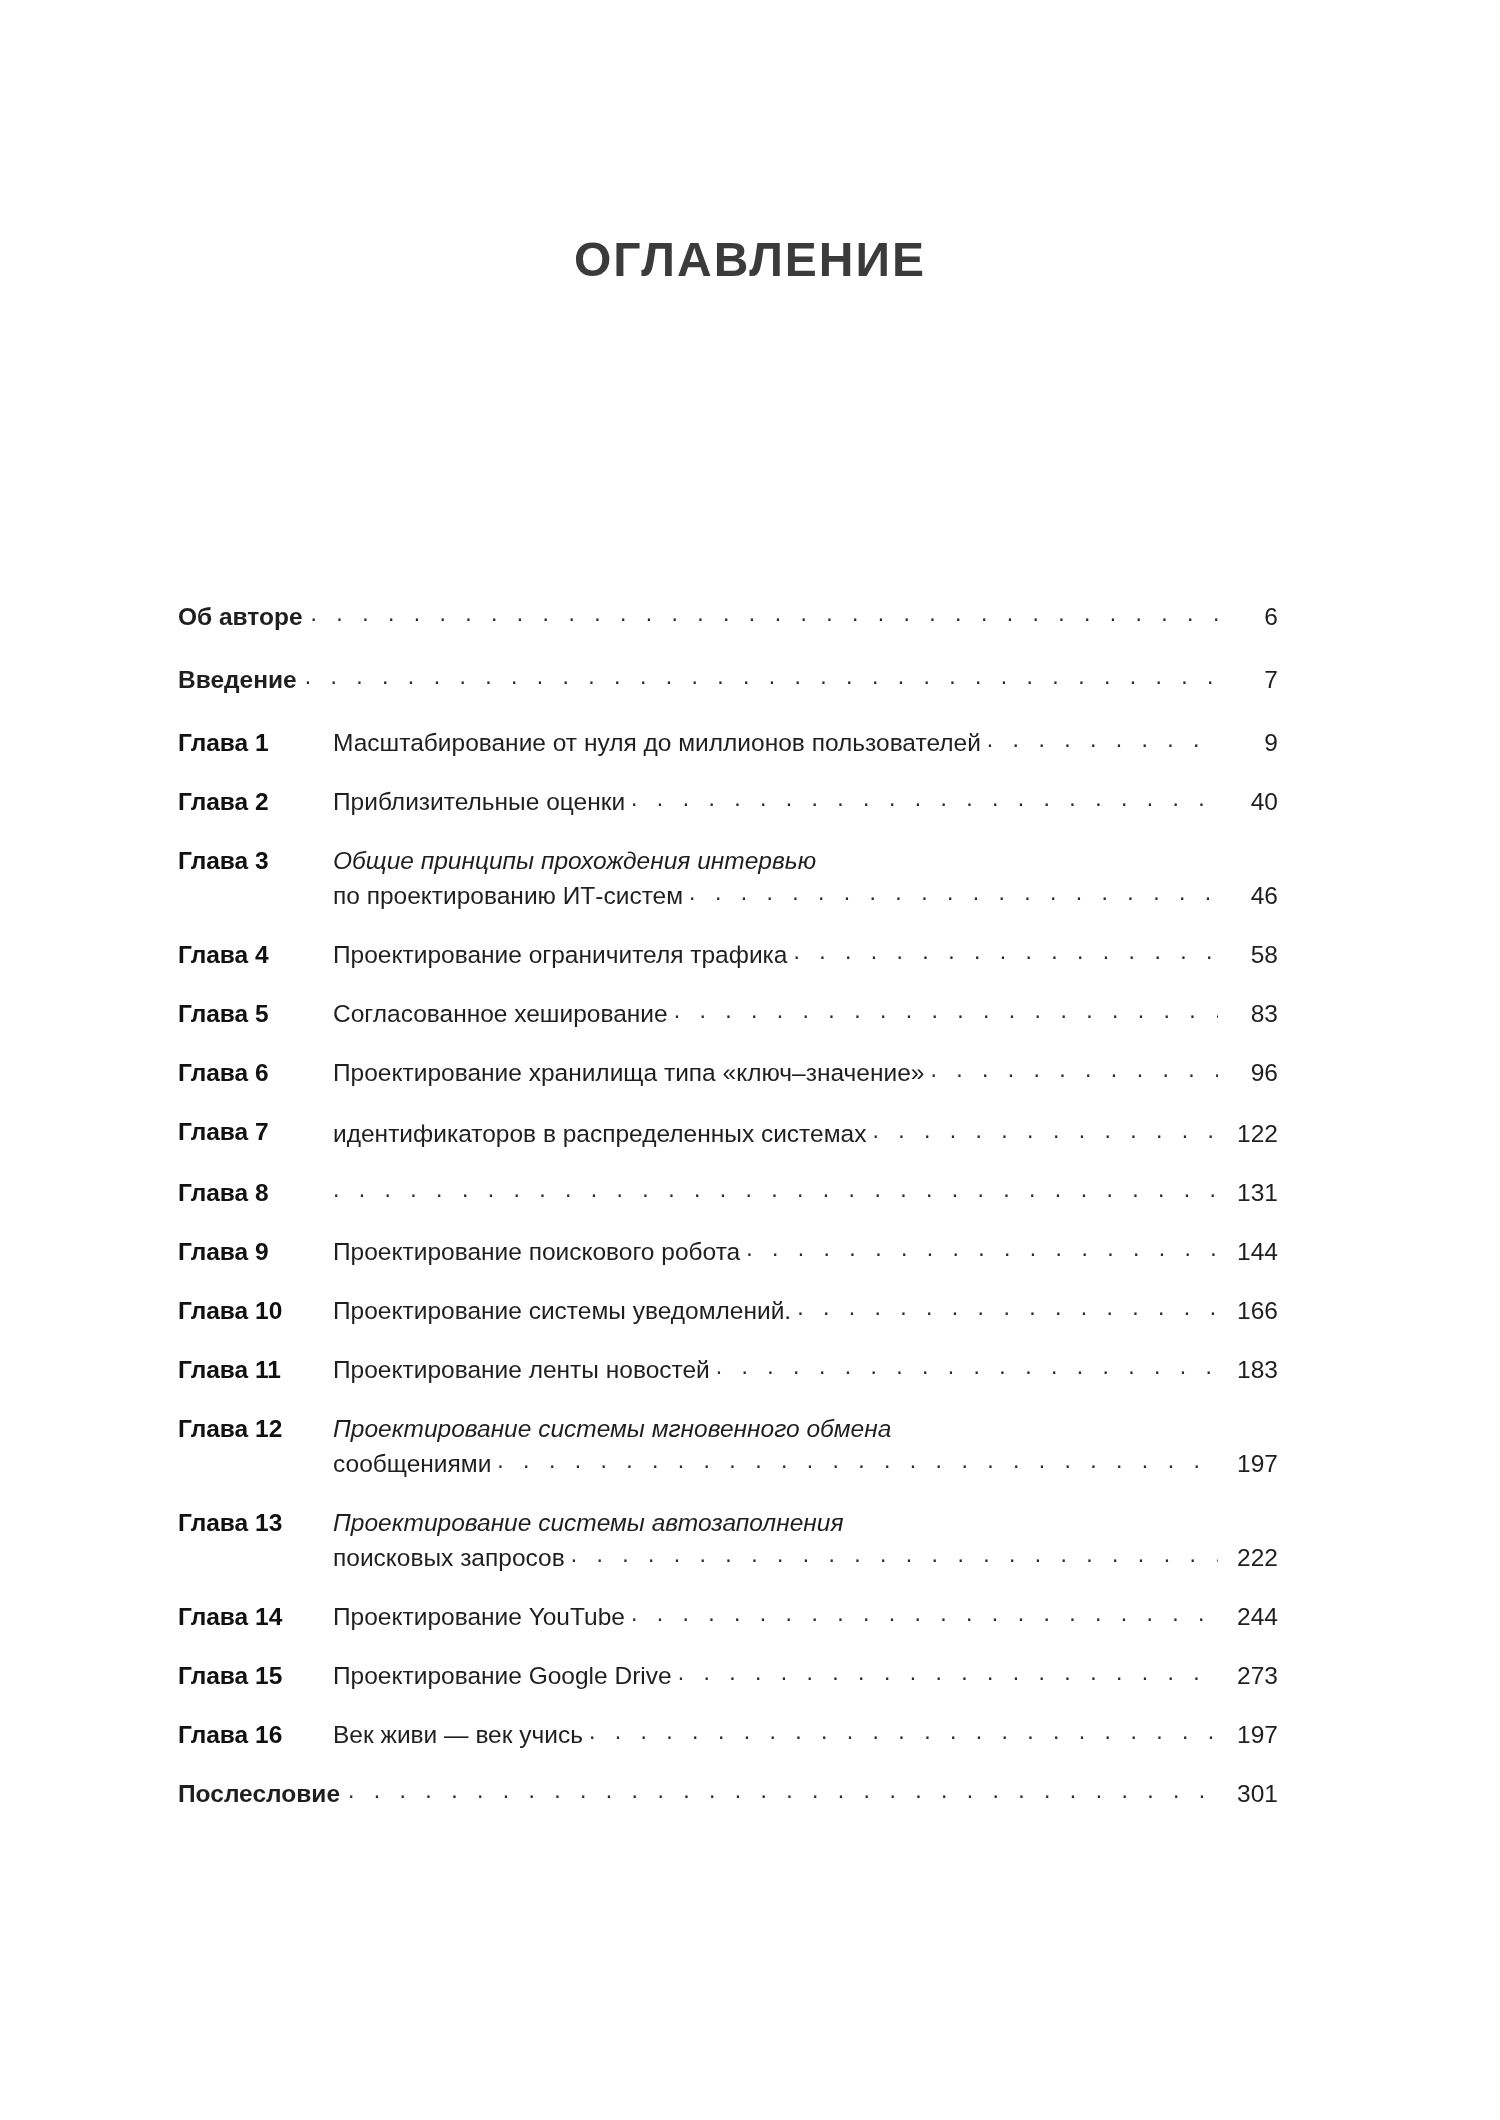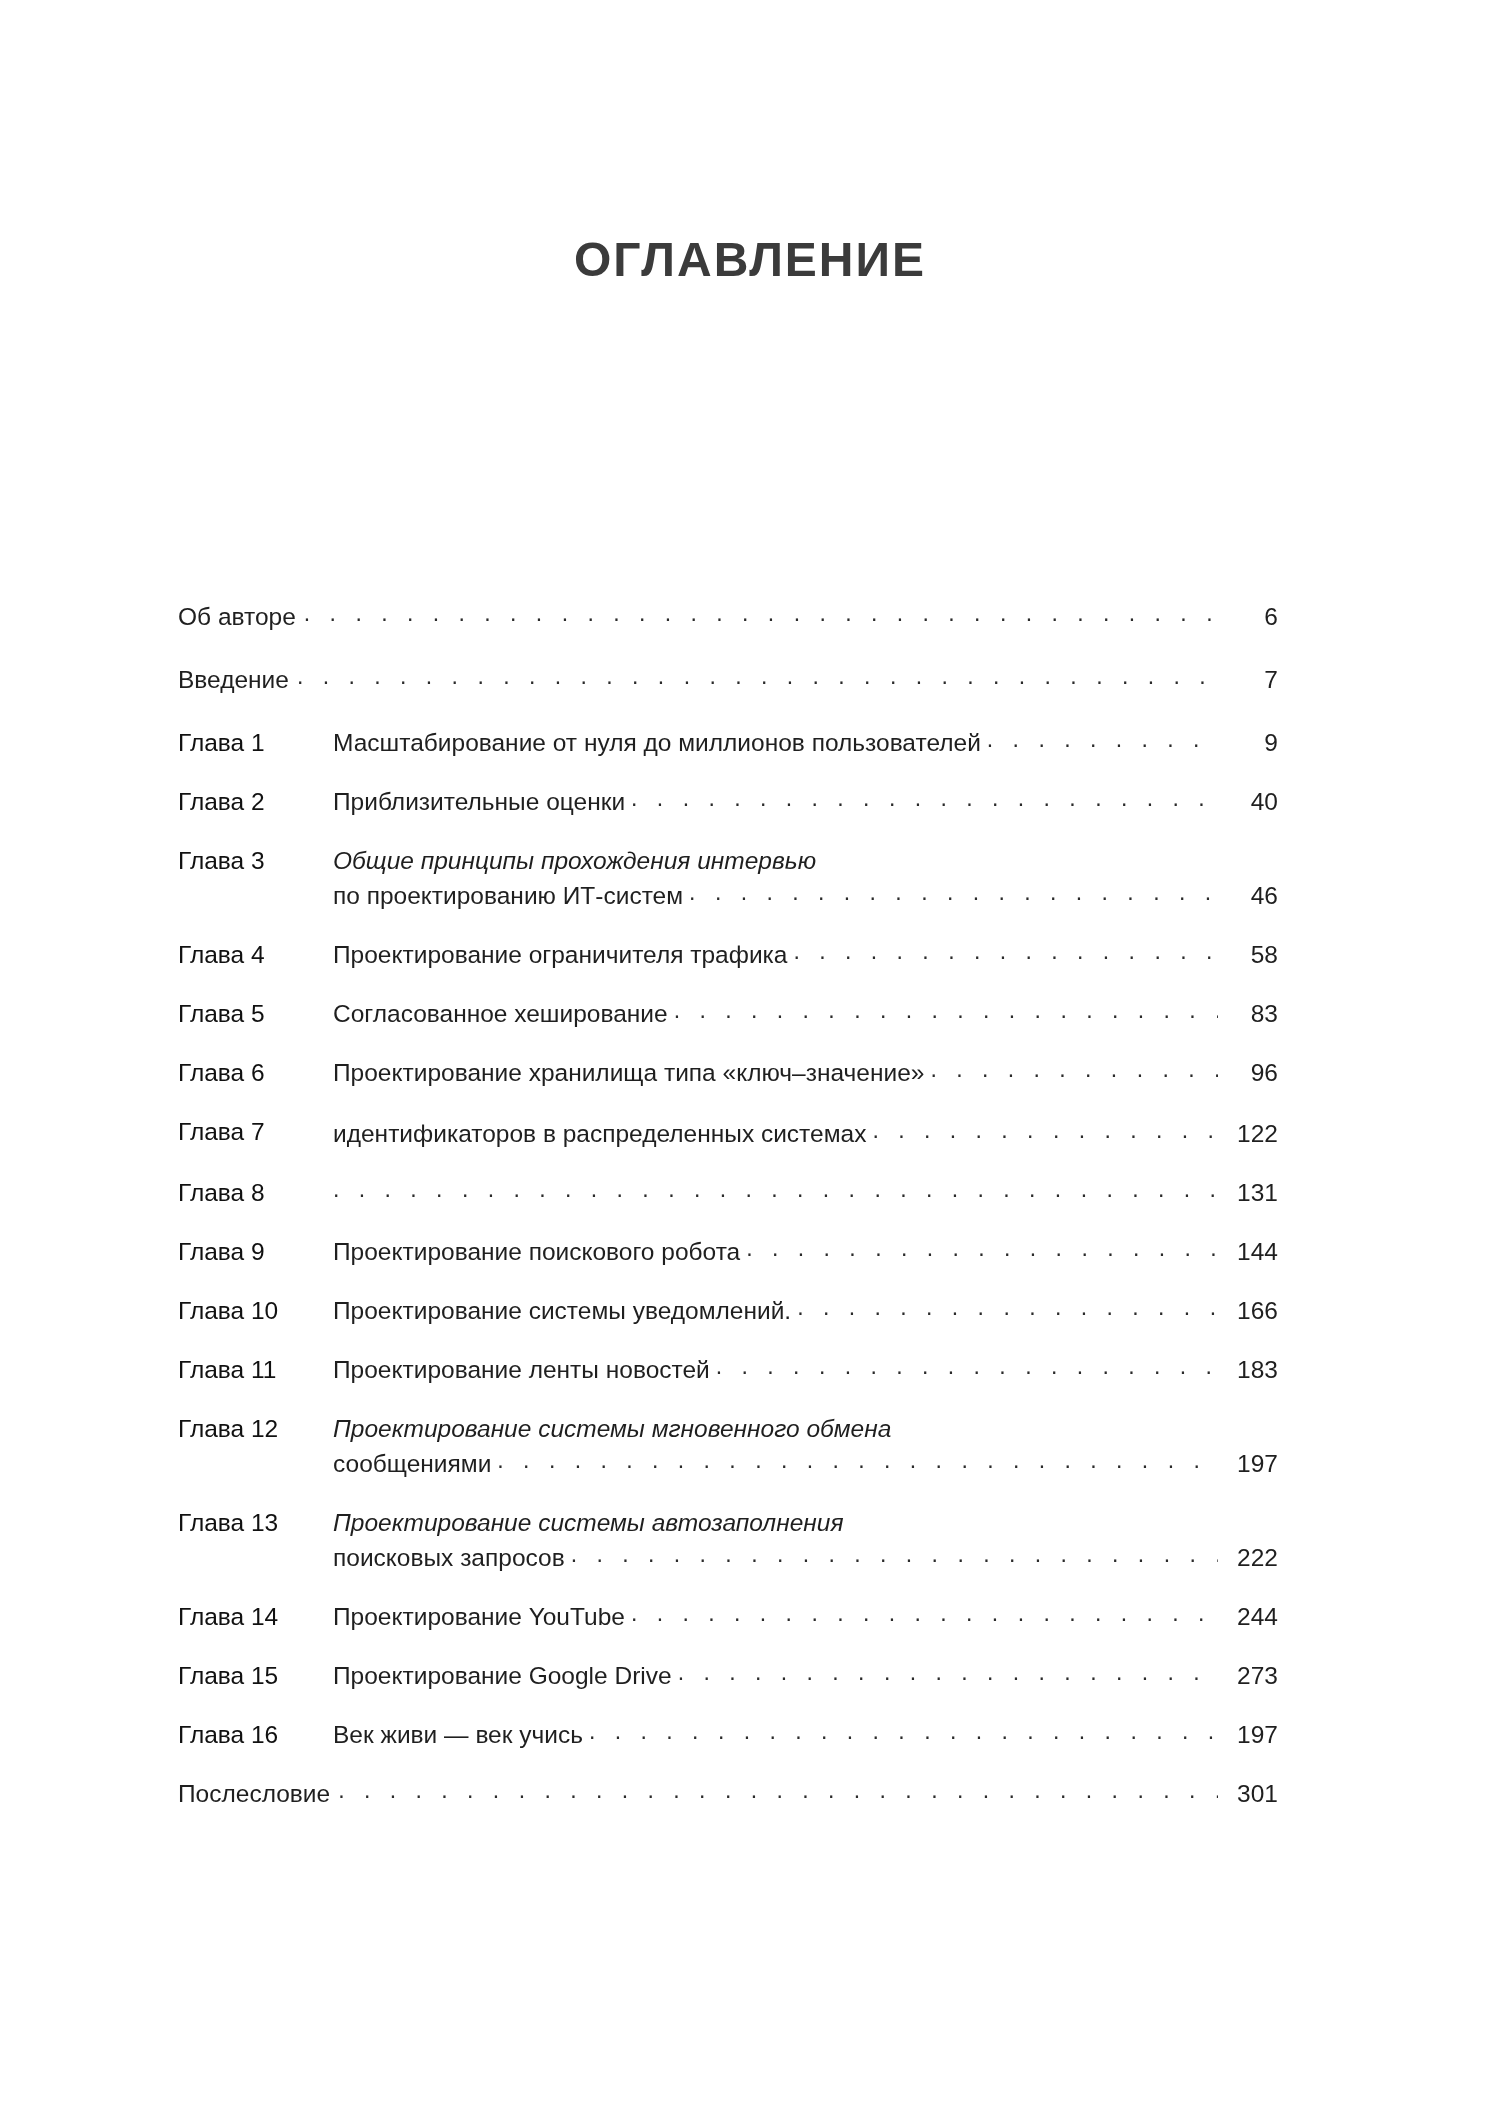--- a/index.html
+++ b/index.html
@@ -46,21 +46,21 @@
     margin-bottom: 26px;
     font-size: 24.5px;
     line-height: 33px;
     color: #1f1f1f;
   }
   .toc-row.front {
     margin-bottom: 30px;
   }
   .chapter-label {
     flex: 0 0 155px;
-    font-weight: normal;
+    font-weight: bold;
     font-size: 24.5px;
     color: #111111;
     white-space: nowrap;
   }
   .entry-body {
     flex: 1 1 auto;
     min-width: 0;
   }
   .line {
     display: flex;
@@ -90,20 +90,21 @@
     white-space: nowrap;
   }
   .plain-line {
     white-space: nowrap;
     font-style: italic;
   }
   .front-label {
     flex: 0 0 auto;
     padding-right: 8px;
     white-space: nowrap;
+    font-weight: bold;
   }
   .second-line {
     margin-top: 2px;
   }
 </style>
 </head>
 <body>
 
 <div class="page">
 

